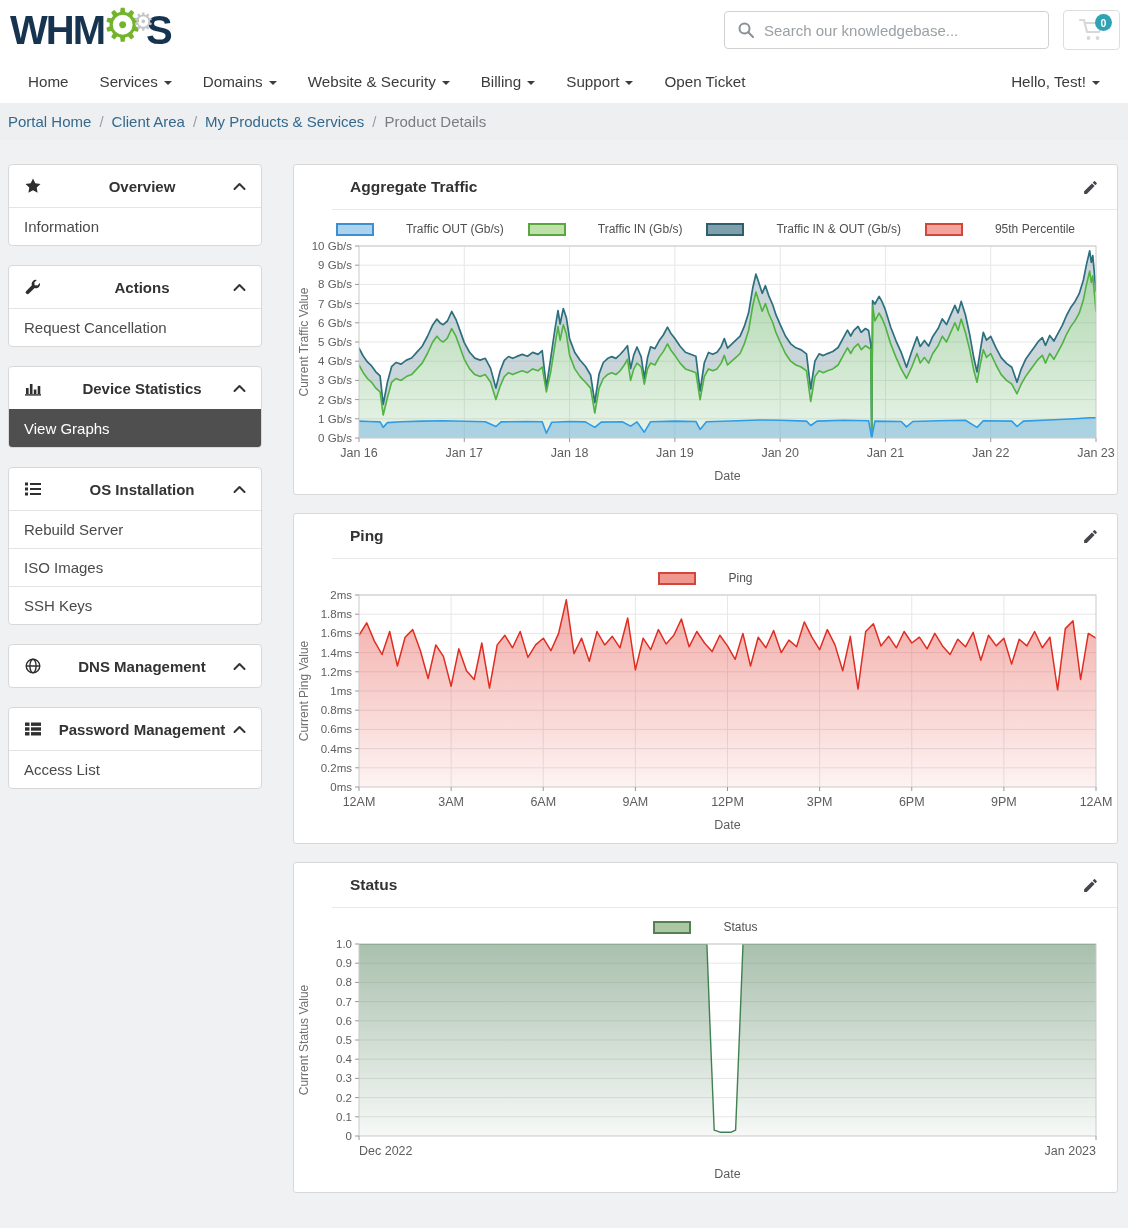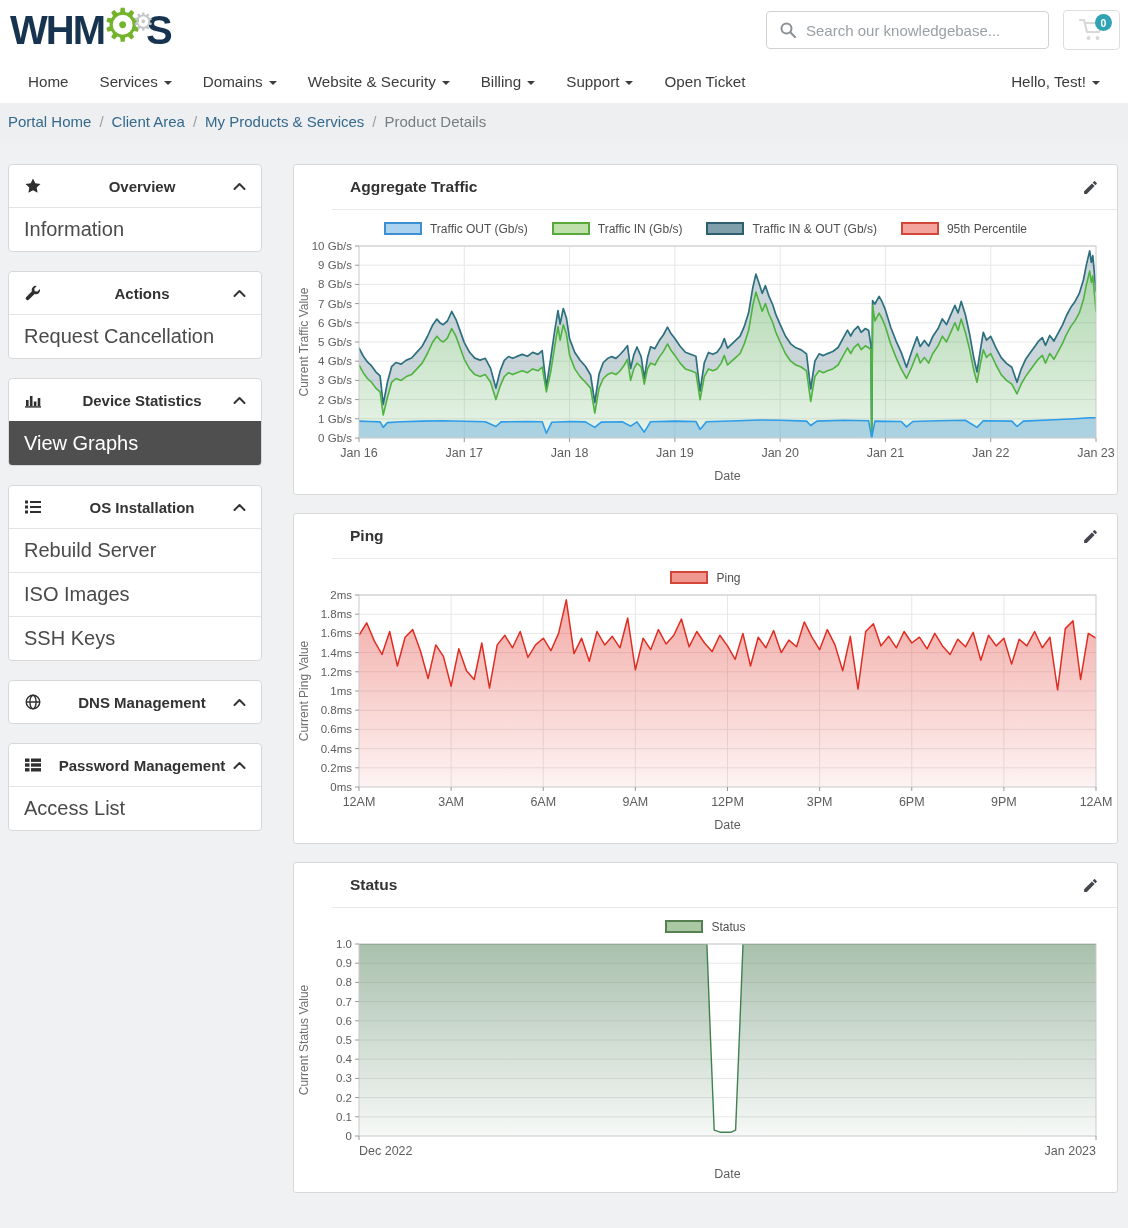--- a/index.html
+++ b/index.html
@@ -6,21 +6,21 @@
   html,body { background:#f0f1f2; font-family:"Liberation Sans","DejaVu Sans",sans-serif; color:#3f3f3f; }
   body { width:1128px; min-height:1228px; margin:0 auto; position:relative; }
 
   
   .topbar { background:#fff; height:60px; position:relative; }
   .logo { position:absolute; left:10px; top:4px; display:flex; align-items:flex-end; font-weight:bold;
           font-size:40px; letter-spacing:-2px; color:#16334f; line-height:52px; }
   .logo .gear-wrap { position:relative; width:46px; height:52px; margin:0 -2px; }
   .logo .gear-big { position:absolute; left:0; top:-5px; font-size:46px; color:#74b42d; letter-spacing:0; }
   .logo .gear-small { position:absolute; right:-6px; top:-8px; font-size:24px; color:#c3c6c8; letter-spacing:0; }
-  .searchbox { position:absolute; right:79px; top:11px; width:283px; height:38px; border:1px solid #cfd2d4;
+  .searchbox { position:absolute; right:79px; top:11px; width:325px; height:38px; border:1px solid #cfd2d4;
                border-radius:4px; background:#fff; display:flex; align-items:center; }
   .searchbox svg { margin:0 10px 0 13px; flex-shrink:0; }
   .searchbox input { border:none; outline:none; flex:1; font-size:15px; color:#555; font-family:inherit; background:transparent; }
   .searchbox input::placeholder { color:#9aa0a4; }
   .cartbtn { position:absolute; right:8px; top:10px; width:57px; height:40px; border:1px solid #ddd;
              border-radius:4px; background:#fff; display:flex; align-items:center; justify-content:center; cursor:pointer; }
   .cart-badge { position:absolute; top:3px; right:7px; min-width:17px; height:17px; border-radius:9px; background:#2fa3b4;
                 color:#fff; font-size:10.5px; font-weight:bold; display:flex; align-items:center; justify-content:center; }
 
   
@@ -39,33 +39,33 @@
   
   .content { display:flex; padding:24px 10px 0 8px; align-items:flex-start; }
   .sidebar { width:254px; flex-shrink:0; }
   .main { flex:1; margin-left:31px; min-width:0; }
 
   
   .scard { background:#fff; border:1px solid #d8d8d8; border-radius:4px; margin-bottom:19px; overflow:hidden; }
   .scard-head { display:flex; align-items:center; padding:12px 15px; cursor:pointer;text-align:center; }
   .scard-head .icon { width:18px; display:flex; justify-content:center; margin-right:9px; flex-shrink:0; }
   .scard-title { font-size:15px; font-weight:bold; color:#333; flex:1; white-space:nowrap; }
-  .sitem { display:block; padding:10px 15px; font-size:20px; color:#4a4a4a; border-top:1px solid #e4e4e4; cursor:pointer; }
+  .sitem { display:block; padding:10px 15px; font-size:15px; color:#4a4a4a; border-top:1px solid #e4e4e4; cursor:pointer; }
   .sitem.active { background:#4f4f4f; color:#fff; border-top-color:#4f4f4f; }
 
   
   .panel { background:#fff; border:1px solid #d8d8d8; border-radius:3px; margin-bottom:18px; }
   .panel-head { display:flex; align-items:center; padding:13px 18px; border-bottom:1px solid #e9e9e9;margin-left:38px; }
   .panel-title { flex:1; font-size:15.5px; font-weight:bold; color:#333; }
   .edit-btn { cursor:pointer; display:flex; align-items:center; }
   .panel-body { padding:8px 0 4px; }
 
   
   .legend { display:flex; justify-content:center; align-items:center; margin:4px 0 2px; }
-  .legend-item { display:flex; align-items:flex-start; margin:0 12px; }
+  .legend-item { display:flex; align-items:flex-end; margin:0 12px;gap:24px; }
   .legend-swatch { width:38px; height:13px; border:2px solid; margin-right:8px; }
   .legend-label { font-size:12px; color:#4f4f4f; }
 
   .chart-svg text { font-family:"Liberation Sans","DejaVu Sans",sans-serif; }
 </style>
 </head>
 <body>
 
 <div class="topbar">
   <div class="logo">

